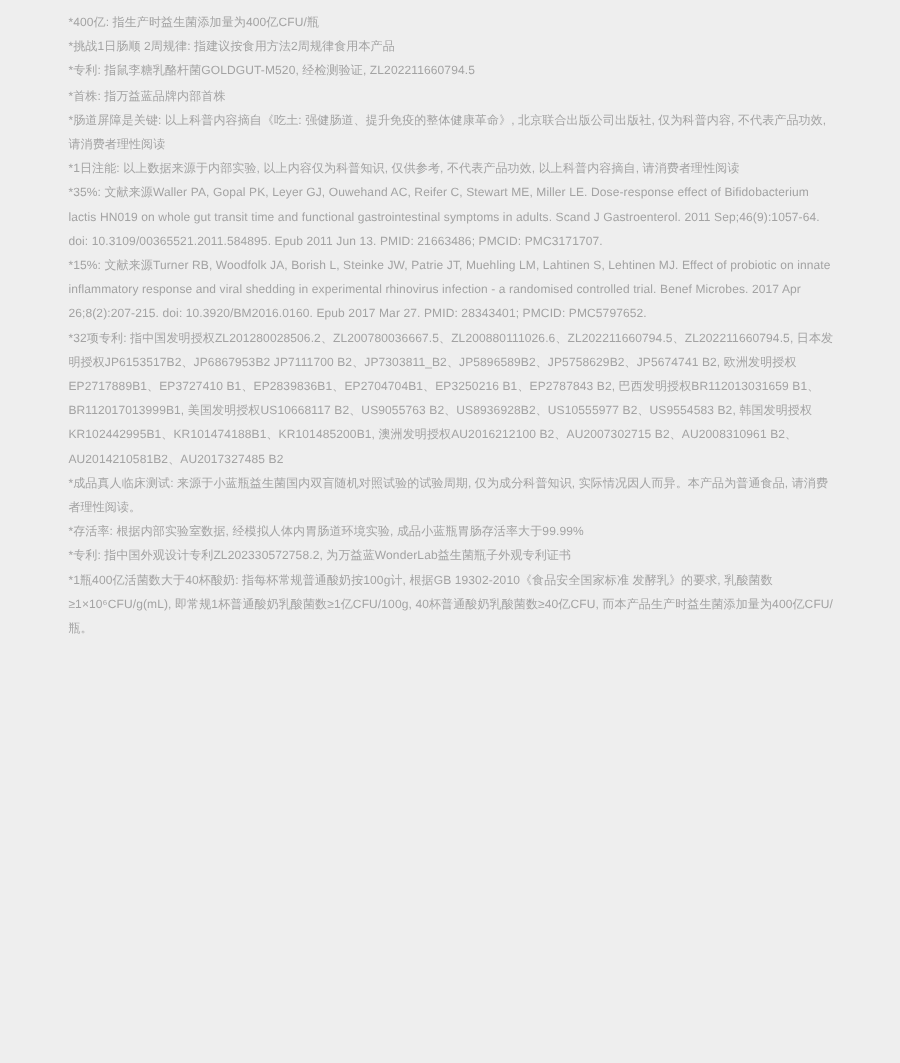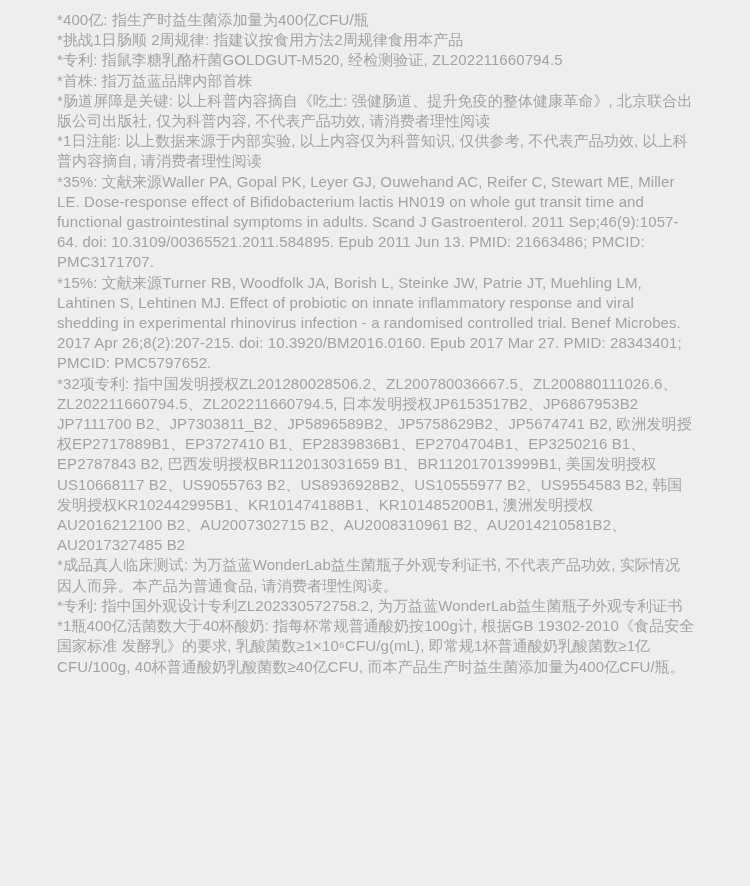--- a/index.html
+++ b/index.html
@@ -11,21 +11,21 @@
     height: 886px;
     overflow: hidden;
     background: #eeeeee;
     font-family: "Liberation Sans", "DejaVu Sans", sans-serif;
   }
   .disclaimer-section {
     box-sizing: border-box;
     width: 750px;
     padding: 10px 55px 0 57px;
     color: #a3a3a3;
-    font-size: 15px;
+    font-size: 10px;
     line-height: 20.2px;
     letter-spacing: 0.1px;
     text-align: left;
   }
   .disclaimer-section p {
     margin: 0;
     overflow-wrap: break-word;
     word-break: break-word;
   }
 </style>
@@ -35,16 +35,17 @@
 <main class="disclaimer-section" style="color: rgb(163, 163, 163);">
   <p>*400亿: 指生产时益生菌添加量为400亿CFU/瓶</p>
   <p>*挑战1日肠顺 2周规律: 指建议按食用方法2周规律食用本产品</p>
   <p>*专利: 指鼠李糖乳酪杆菌GOLDGUT-M520, 经检测验证, ZL202211660794.5</p>
   <p>*首株: 指万益蓝品牌内部首株</p>
   <p>*肠道屏障是关键: 以上科普内容摘自《吃土: 强健肠道、提升免疫的整体健康革命》, 北京联合出版公司出版社, 仅为科普内容, 不代表产品功效, 请消费者理性阅读</p>
   <p>*1日注能: 以上数据来源于内部实验, 以上内容仅为科普知识, 仅供参考, 不代表产品功效, 以上科普内容摘自, 请消费者理性阅读</p>
   <p>*35%: 文献来源Waller PA, Gopal PK, Leyer GJ, Ouwehand AC, Reifer C, Stewart ME, Miller LE. Dose-response effect of Bifidobacterium lactis HN019 on whole gut transit time and functional gastrointestinal symptoms in adults. Scand J Gastroenterol. 2011 Sep;46(9):1057-64. doi: 10.3109/00365521.2011.584895. Epub 2011 Jun 13. PMID: 21663486; PMCID: PMC3171707.</p>
   <p>*15%: 文献来源Turner RB, Woodfolk JA, Borish L, Steinke JW, Patrie JT, Muehling LM, Lahtinen S, Lehtinen MJ. Effect of probiotic on innate inflammatory response and viral shedding in experimental rhinovirus infection - a randomised controlled trial. Benef Microbes. 2017 Apr 26;8(2):207-215. doi: 10.3920/BM2016.0160. Epub 2017 Mar 27. PMID: 28343401; PMCID: PMC5797652.</p>
   <p>*32项专利: 指中国发明授权ZL201280028506.2、ZL200780036667.5、ZL200880111026.6、ZL202211660794.5、ZL202211660794.5, 日本发明授权JP6153517B2、JP6867953B2 JP7111700 B2、JP7303811_B2、JP5896589B2、JP5758629B2、JP5674741 B2, 欧洲发明授权EP2717889B1、EP3727410 B1、EP2839836B1、EP2704704B1、EP3250216 B1、EP2787843 B2, 巴西发明授权BR112013031659 B1、BR112017013999B1, 美国发明授权US10668117 B2、US9055763 B2、US8936928B2、US10555977 B2、US9554583 B2, 韩国发明授权KR102442995B1、KR101474188B1、KR101485200B1, 澳洲发明授权AU2016212100 B2、AU2007302715 B2、AU2008310961 B2、AU2014210581B2、AU2017327485 B2</p>
-  <p>*成品真人临床测试: 为万益蓝WonderLab益生菌瓶子外观专利证书, 不代表产品功效, 实际情况因人而异。本产品为普通食品, 请消费者理性阅读。</p>
+  <p>*成品真人临床测试: 来源于小蓝瓶益生菌国内双盲随机对照试验的试验周期, 仅为成分科普知识, 实际情况因人而异。本产品为普通食品, 请消费者理性阅读。</p>
+  <p>*存活率: 根据内部实验室数据, 经模拟人体内胃肠道环境实验, 成品小蓝瓶胃肠存活率大于99.99%</p>
   <p>*专利: 指中国外观设计专利ZL202330572758.2, 为万益蓝WonderLab益生菌瓶子外观专利证书</p>
   <p>*1瓶400亿活菌数大于40杯酸奶: 指每杯常规普通酸奶按100g计, 根据GB 19302-2010《食品安全国家标准 发酵乳》的要求, 乳酸菌数≥1×10⁶CFU/g(mL), 即常规1杯普通酸奶乳酸菌数≥1亿CFU/100g, 40杯普通酸奶乳酸菌数≥40亿CFU, 而本产品生产时益生菌添加量为400亿CFU/瓶。</p>
 </main>
 
 </body></html>

